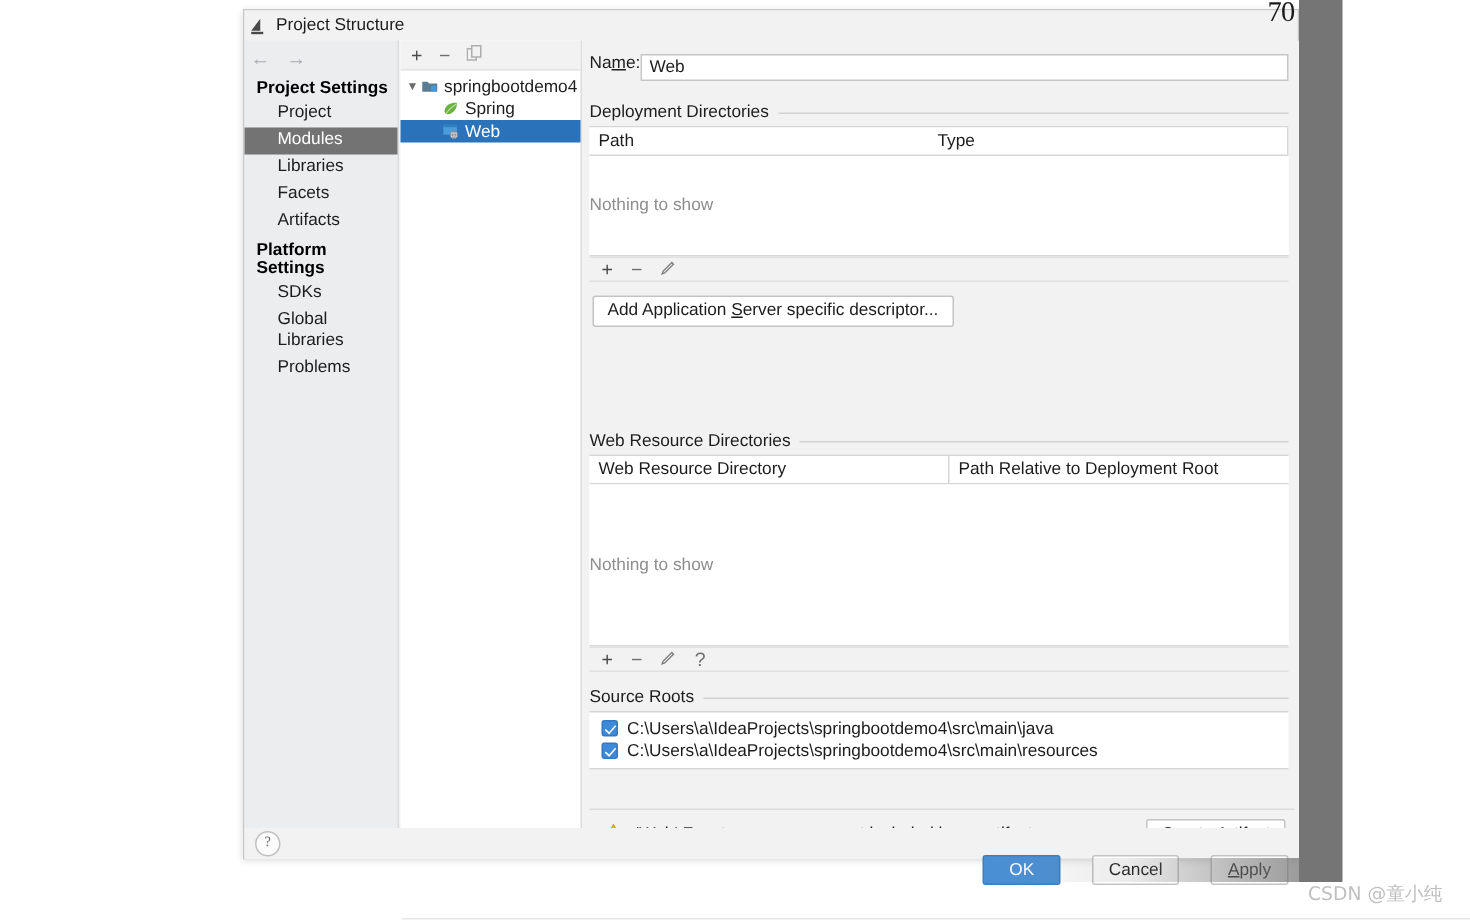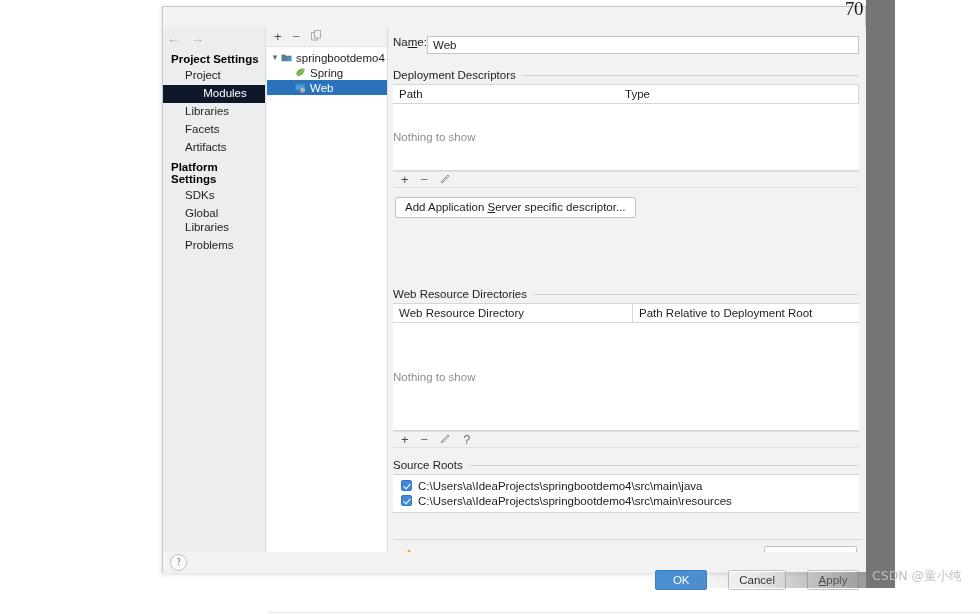--- a/index.html
+++ b/index.html
@@ -120,23 +120,22 @@
     padding: 4px 0 2px 8px;
   }
   .nav-item {
     font-size: 11.5px;
     color: #1d1d1d;
     padding: 1px 0 2px 22px;
     line-height: 14px;
     height: 15px;
   }
   .nav-item.selected {
-    background: #0f172a;
+    background: #737373;
     color: #ffffff;
-    text-align: center;
   }
   .nav-spacer { height: 14px; }
 
   
   .treecol {
     position: absolute;
     left: 104px; top: 0;
     width: 121px;
     height: 525px;
     background: #ffffff;
@@ -404,21 +403,21 @@
     background: #4a8fd4;
     border-color: #3c7fc0;
     color: #ffffff;
   }
   .fbtn u { text-decoration: underline; }
 
   
   .watermark {
     position: absolute;
     left: 872px;
-    top: 568px;
+    top: 588px;
     font-size: 12.5px;
     color: #bfbfbf;
     font-family: "DejaVu Sans", sans-serif;
     white-space: nowrap;
     z-index: 35;
   }
   .bottom-rule {
     position: absolute;
     left: 268px;
     top: 612px;
@@ -433,20 +432,29 @@
 
 <div id="root">
 
   <div class="gray-band-fade"></div>
   <div class="gray-band"></div>
 
   <div class="stray-number">70</div>
 
   <div class="dialog">
 
+    <div class="titlebar">
+      <span class="title-icon">
+        <svg width="13" height="13" viewBox="0 0 13 13">
+          <polygon points="1.5,9.5 7.5,1.5 7.5,9.5" fill="#4a4a4a"></polygon>
+          <rect x="1.5" y="10.2" width="8" height="1.6" fill="#4a4a4a"></rect>
+        </svg>
+      </span>
+      <span class="title-text">Project Structure</span>
+    </div>
 
     <div class="dlg-body">
 
       <div class="navcol">
         <div class="nav-arrows">
           <span class="nav-arrow">←</span>
           <span class="nav-arrow">→</span>
         </div>
 
         <div class="nav-group-title">Project Settings</div>
@@ -517,21 +525,21 @@
       </div>
 
       <div class="content">
 
         <div class="name-row">
           <span class="name-label">Na<u>m</u>e:</span>
           <input class="name-input" type="text" value="Web" style="">
         </div>
 
         <div class="section-head">
-          <span class="lbl">Deployment Descriptors</span>
+          <span class="lbl">Deployment Directories</span>
           <span class="rule"></span>
         </div>
 
         <div class="table">
           <div class="table-head">
             <div class="th c2">Path</div>
             <div class="th c1">Type</div>
           </div>
           <div class="table-body" style="height:66px;">
             <span class="empty-msg">Nothing to show</span>

